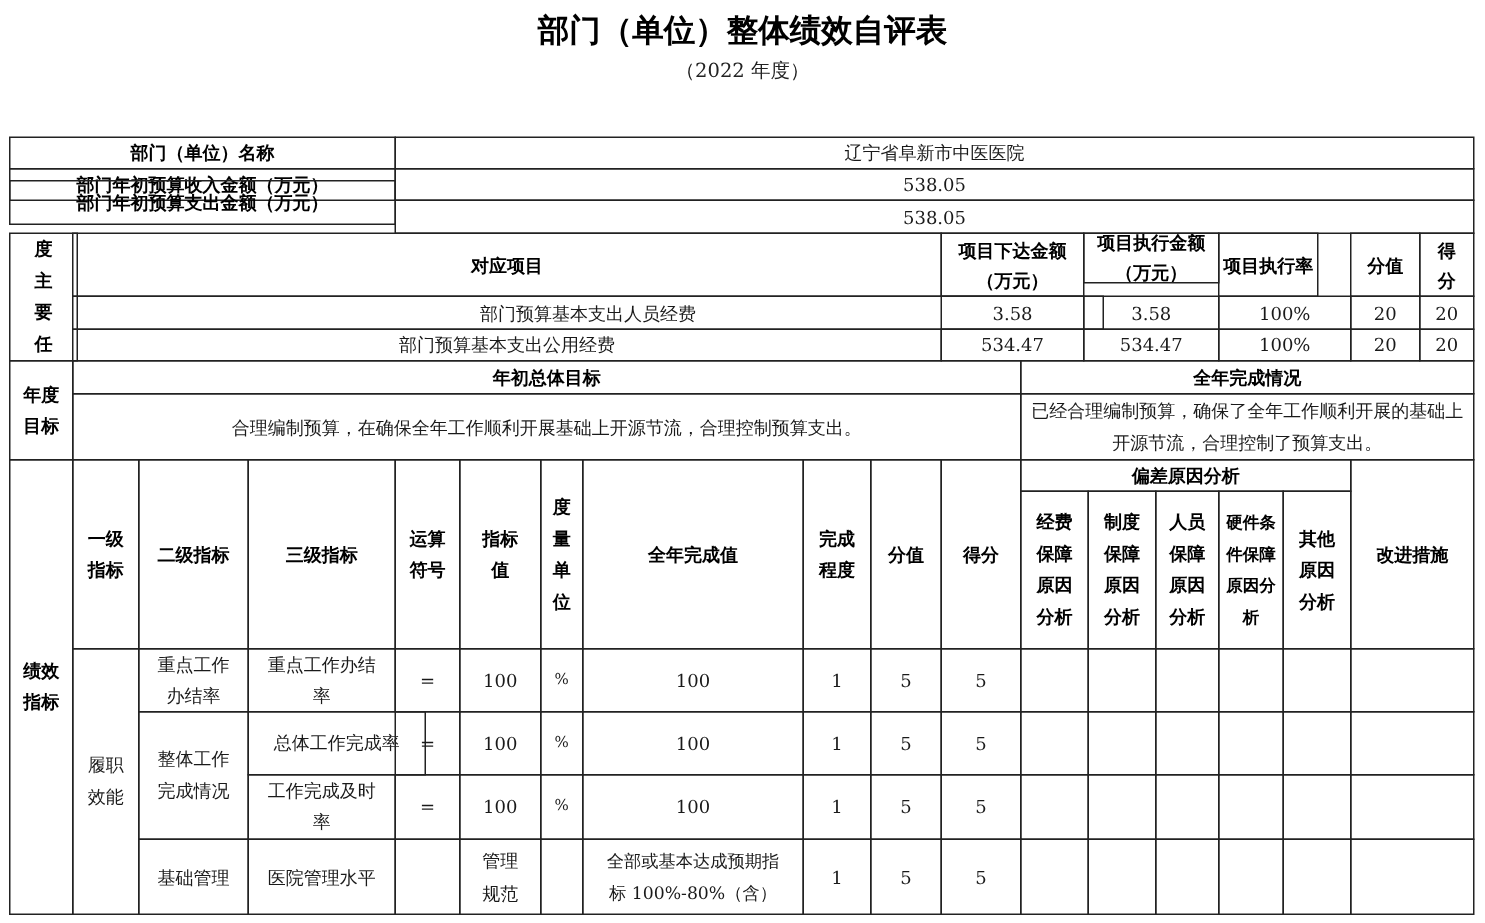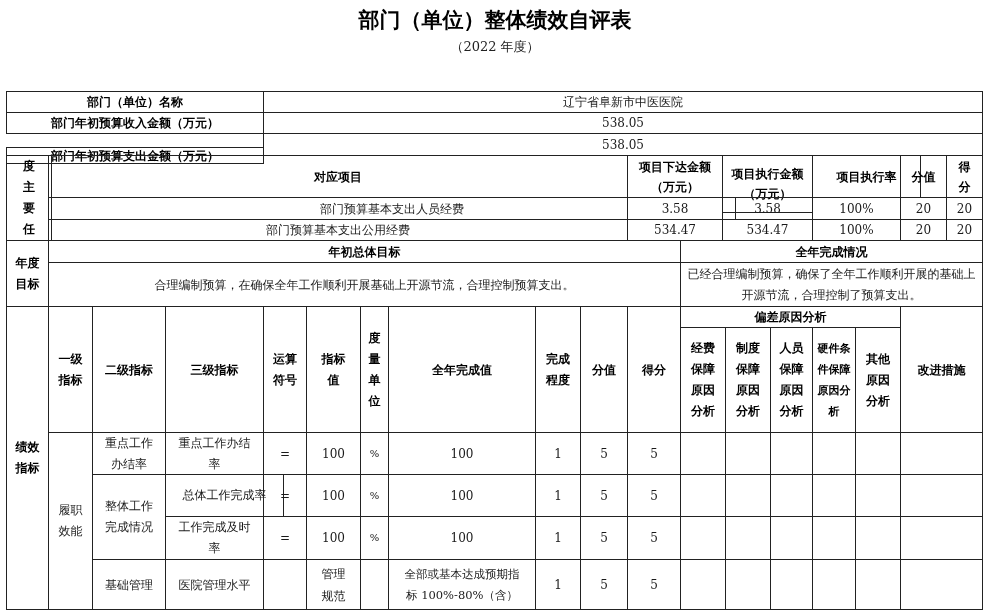--- a/index.html
+++ b/index.html
@@ -19,28 +19,28 @@
 </head>
 <body>
 
 <div class="title">部门（单位）整体绩效自评表</div>
 <div class="subtitle">（2022 年度）</div>
 
 <div class="cell b" style="left:6px;top:91px;width:258px;height:22px;text-align:right;">部门（单位）名称</div>
 <div class="cell" style="left:263px;top:91px;width:720px;height:22px;">辽宁省阜新市中医医院</div>
 <div class="cell b" style="left:6px;top:112px;width:258px;height:22px;">部门年初预算收入金额（万元）</div>
 <div class="cell" style="left:263px;top:112px;width:720px;height:22px;">538.05</div>
-<div class="cell b" style="left:6px;top:147px;width:258px;height:17px;">部门年初预算支出金额（万元）</div>
+<div class="cell b" style="left:6px;top:120px;width:258px;height:30px;">部门年初预算支出金额（万元）</div>
 <div class="cell" style="left:263px;top:133px;width:720px;height:23px;">538.05</div>
 
 <div class="cell b vt" style="left:6px;top:155px;width:43px;height:86px;padding:0 22px;">年度主要任务</div>
 <div class="cell b" style="left:48px;top:155px;width:580px;height:43px;">对应项目</div>
 <div class="cell b" style="left:627px;top:155px;width:96px;height:43px;padding:0 6px;">项目下达金额（万元）</div>
-<div class="cell b" style="left:722px;top:155px;width:91px;height:58px;padding:0 6px;">项目执行金额（万元）</div>
-<div class="cell b" style="left:812px;top:155px;width:109px;height:43px;">项目执行率</div>
+<div class="cell b" style="left:722px;top:155px;width:91px;height:34px;padding:0 6px;">项目执行金额（万元）</div>
+<div class="cell b" style="left:812px;top:155px;width:67px;height:43px;">项目执行率</div>
 <div class="cell b" style="left:900px;top:155px;width:47px;height:43px;">分值</div>
 <div class="cell b" style="left:946px;top:155px;width:37px;height:43px;padding:0 8px;">得分</div>
 
 <div class="cell" style="left:48px;top:197px;width:688px;height:23px;">部门预算基本支出人员经费</div>
 <div class="cell" style="left:627px;top:197px;width:96px;height:23px;">3.58</div>
 <div class="cell" style="left:722px;top:197px;width:91px;height:23px;">3.58</div>
 <div class="cell" style="left:812px;top:197px;width:89px;height:23px;">100%</div>
 <div class="cell" style="left:900px;top:197px;width:47px;height:23px;">20</div>
 <div class="cell" style="left:946px;top:197px;width:37px;height:23px;">20</div>
 

